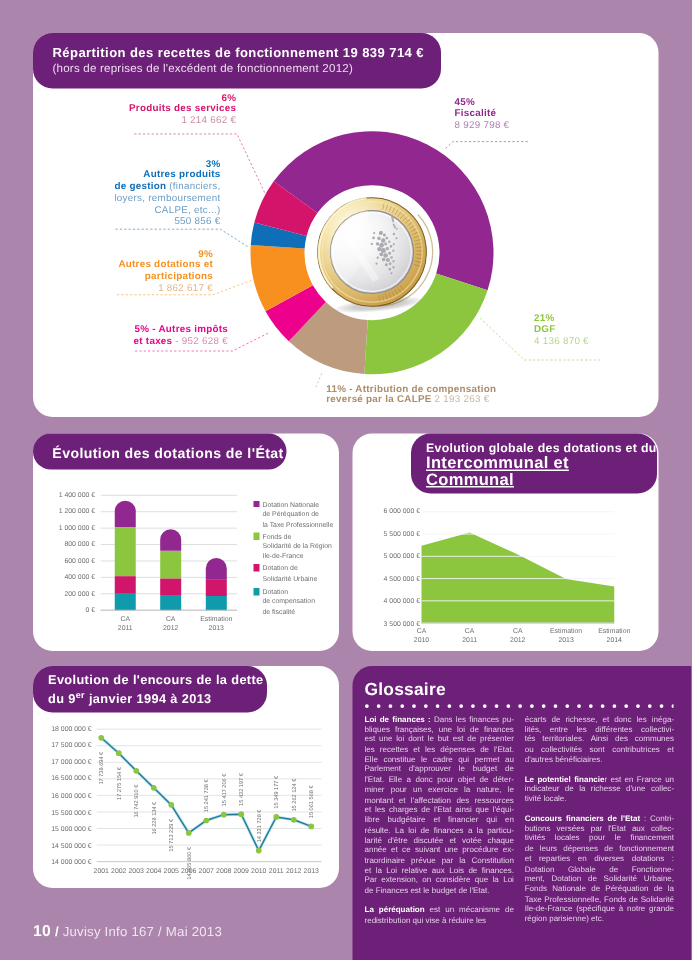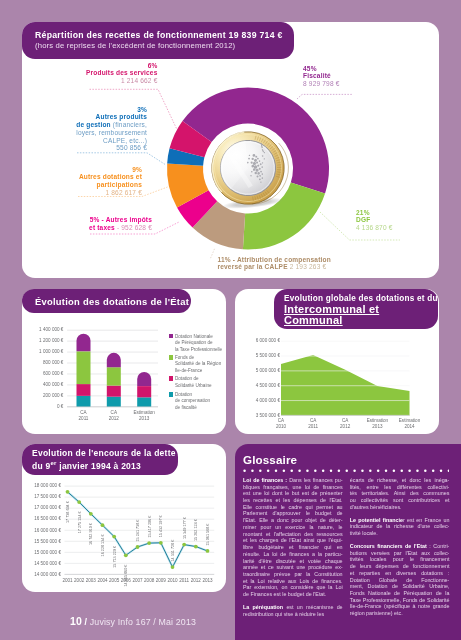--- a/index.html
+++ b/index.html
@@ -34,21 +34,21 @@
   .dotrow{margin:2.5px 0 0 8px;height:3.4px;display:block;}
   .gl-cols{display:flex;margin:5px 0 0 8px;}
   .gl-col{width:99.6px;}
   .gl-col:first-child{margin-right:7.2px;}
   .gl-p{font-size:5.35px;line-height:6.72px;margin:0 0 6.2px 0;color:#e3cfe7;}
   .gl-l{display:block;white-space:nowrap;}
   .gl-j{text-align:justify;text-align-last:justify;white-space:normal;}
   .gl-p b{font-weight:bold;color:#fff;}
   
   #foot{position:absolute;left:22px;top:615px;font-size:8.8px;color:#f0e6f2;letter-spacing:.15px;}
-  #foot .pg{font-weight:bold;font-size:10.5px;color:#fff;margin-left:48px;}
+  #foot .pg{font-weight:bold;font-size:10.5px;color:#fff;}
   #foot .sl{font-weight:bold;color:#fff;}
   .axlab{position:absolute;font-size:4.6px;color:#6d6e71;white-space:nowrap;}
 </style>
 </head>
 <body>
 
 <div class="panel" id="p1"></div>
 <svg id="donut" style="position:absolute;left:0;top:0;width:461px;height:640px;z-index:3;" viewBox="0 0 461 640">
 <path d="M182.47 120.89 A81.00 81.00 0 0 1 325.04 193.53 L290.80 182.41 A45.00 45.00 0 0 0 211.59 142.05 Z" fill="#92278f"></path>
 <path d="M325.04 193.53 A81.00 81.00 0 0 1 242.91 249.34 L245.17 213.41 A45.00 45.00 0 0 0 290.80 182.41 Z" fill="#8cc63f"></path>

